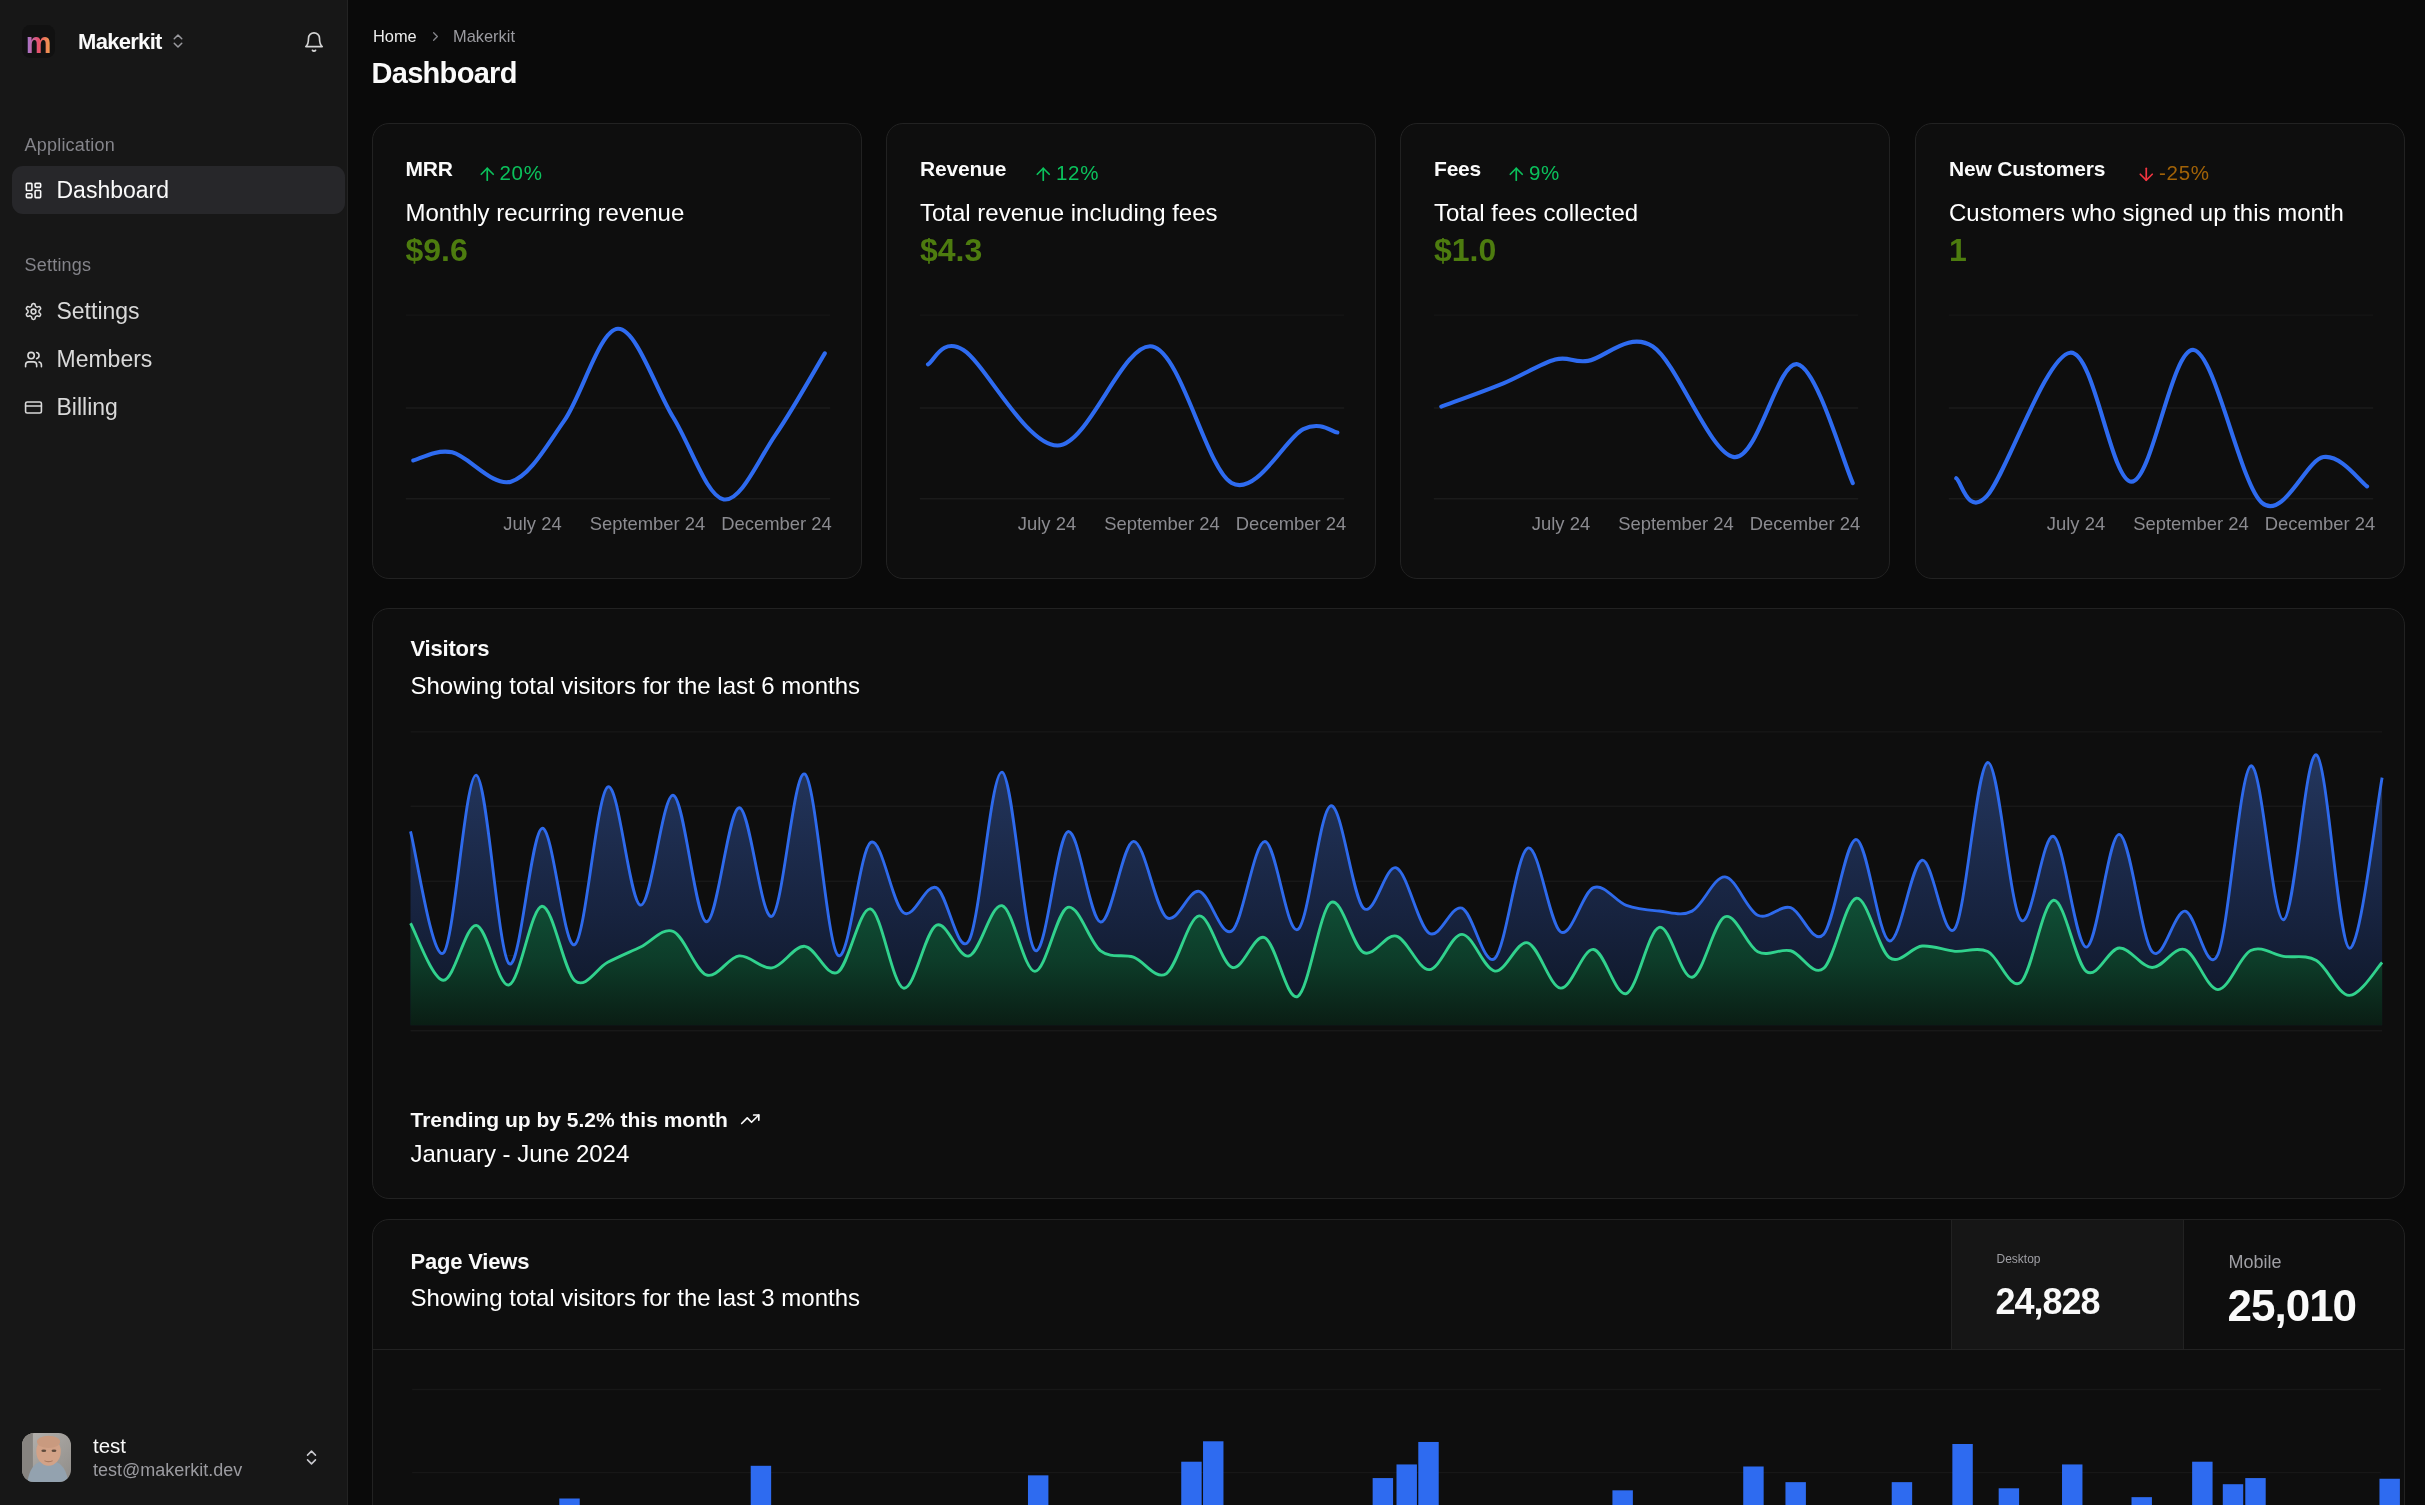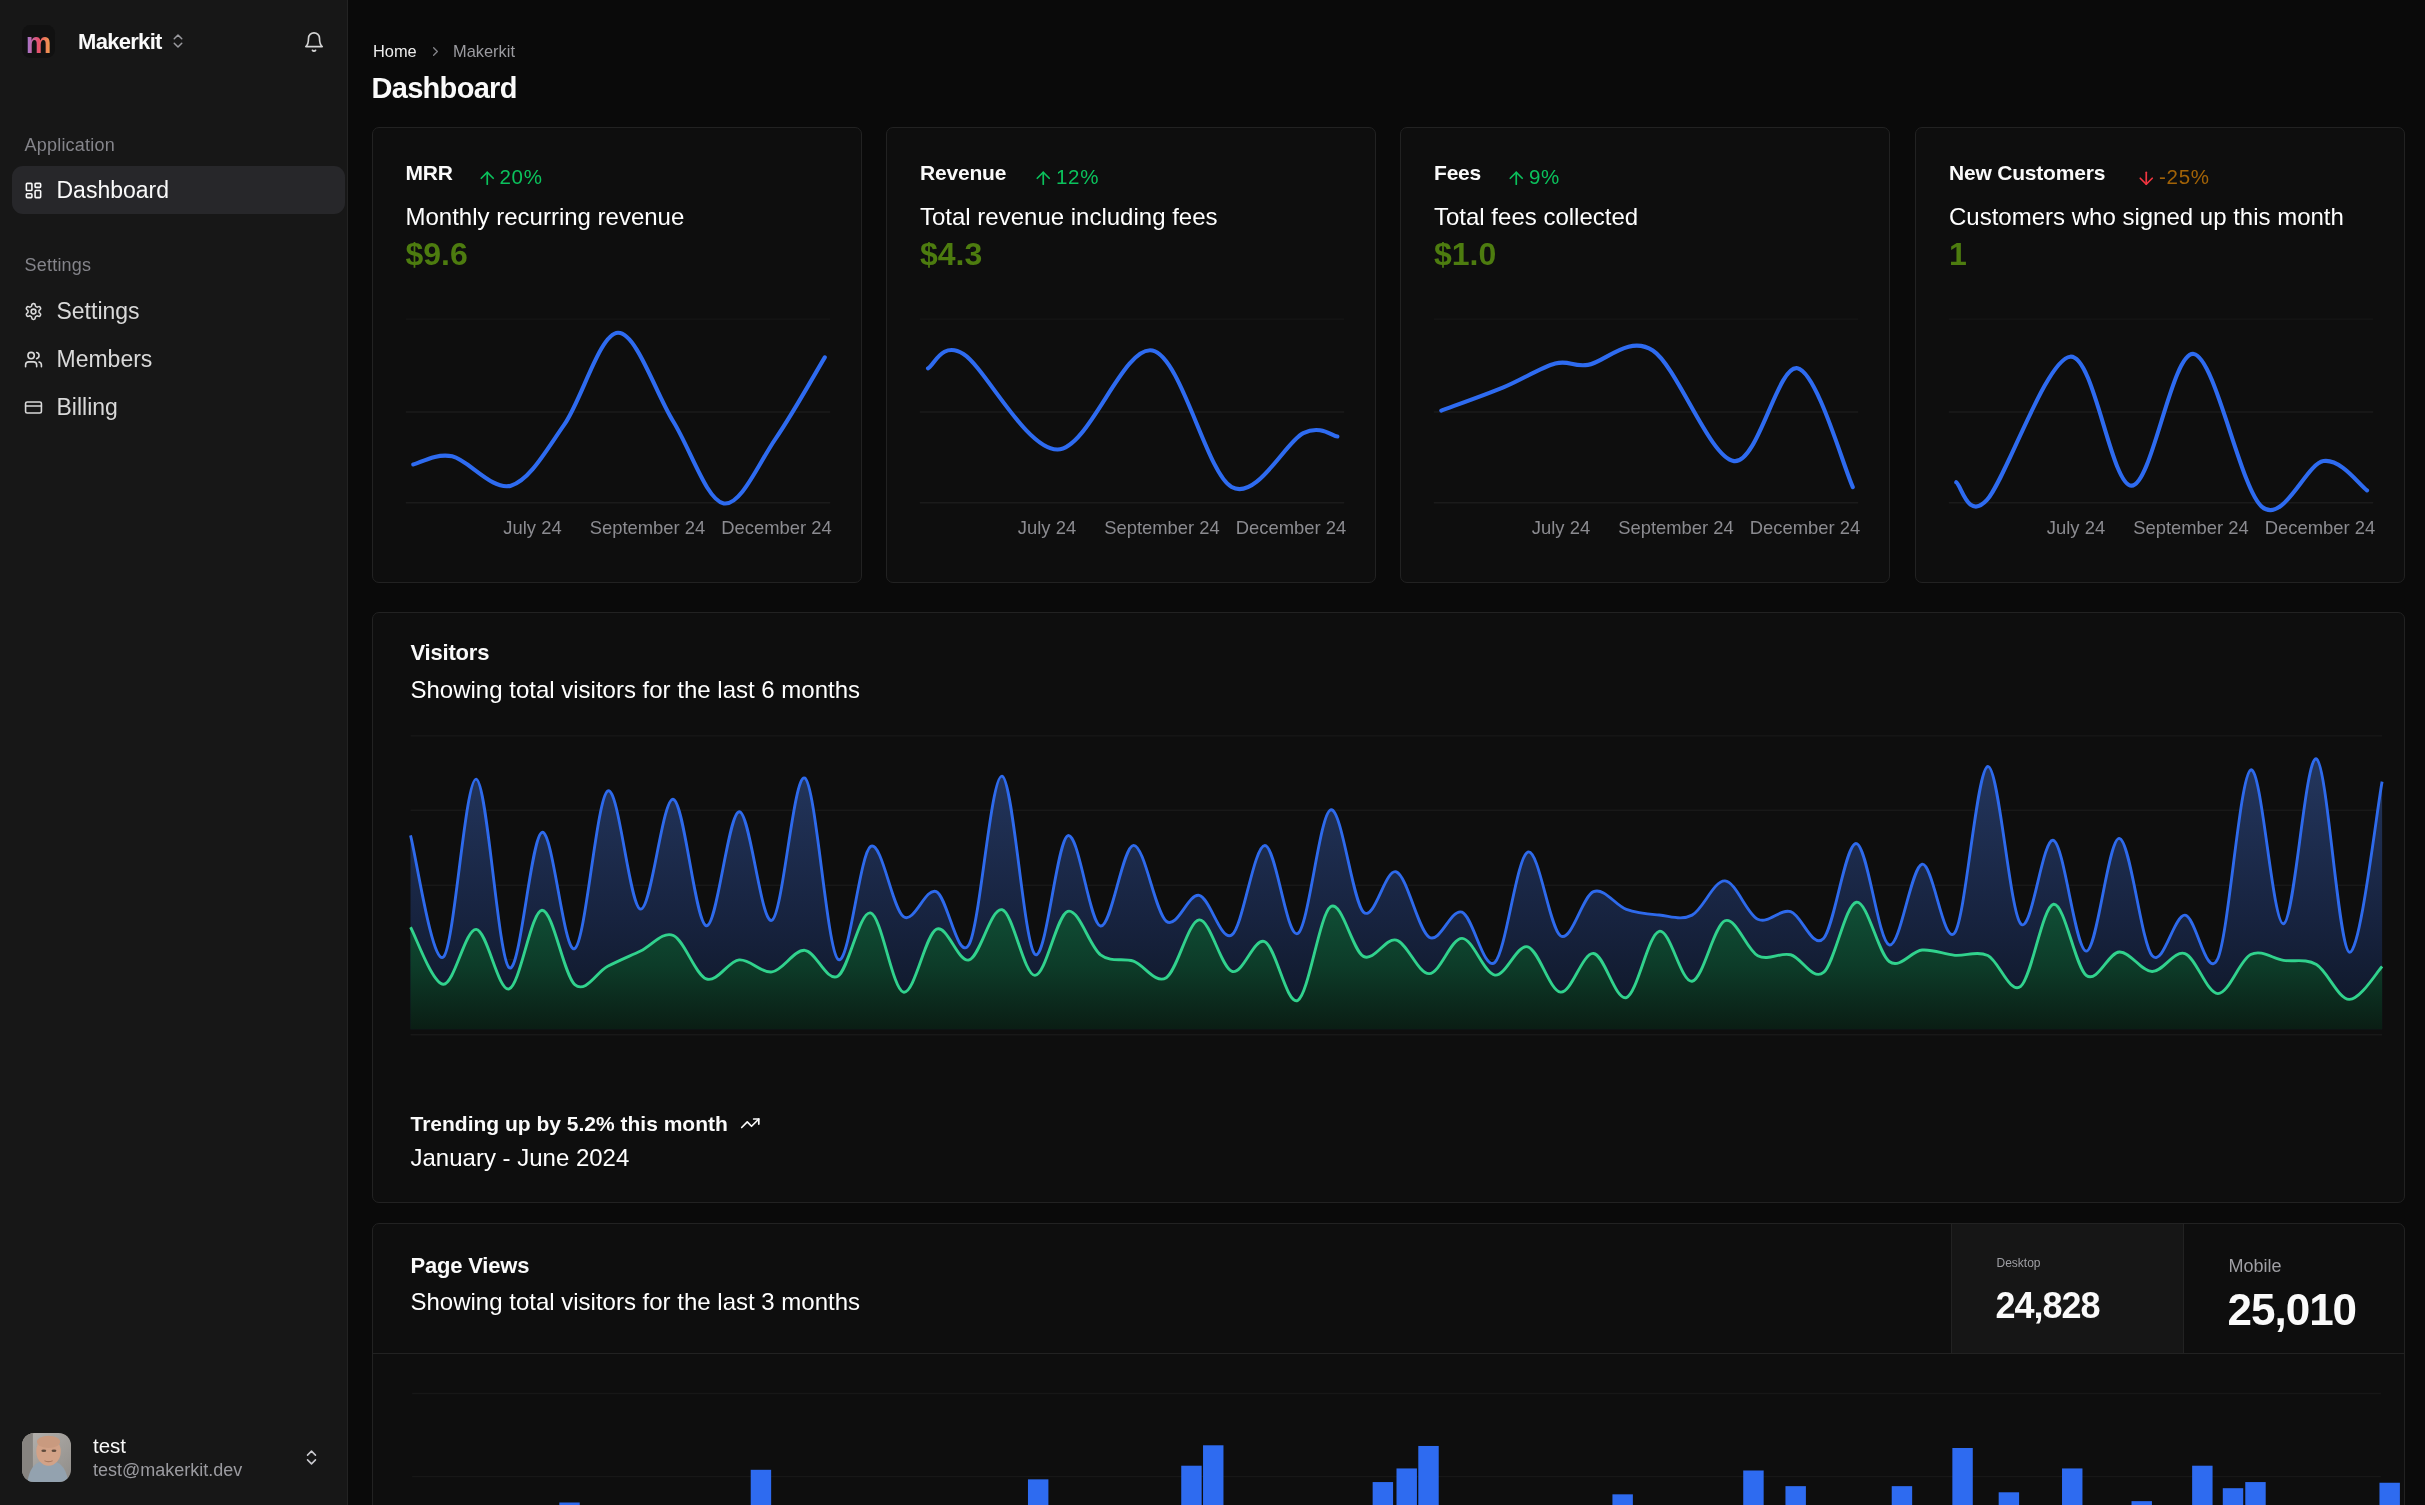--- a/index.html
+++ b/index.html
@@ -8,22 +8,22 @@
 .abs { position:absolute; }
 
 #sidebar { position:absolute; left:0; top:0; width:348px; height:1505px; background:#171717; border-right:1.4px solid #232323; }
 #logo { position:absolute; left:22px; top:24.6px; width:33px; height:33px; border-radius:8.2px; background:#111111; }
 #brand { position:absolute; left:78px; top:29px; font-size:22px; font-weight:700; color:#fafafa; letter-spacing:-0.7px; }
 .navlabel { position:absolute; left:24.6px; font-size:18px; color:#84848a; font-weight:500; letter-spacing:0.2px; }
 .navitem { position:absolute; left:11.6px; width:333px; height:48px; border-radius:11px; display:flex; align-items:center; gap:13.6px; padding-left:12.3px; font-size:23px; color:#d9d9d9; }
 .navitem.active { background:#27272a; color:#fafafa; }
 .navitem svg { flex:0 0 auto; }
 
-#main { position:absolute; left:349px; top:15px; width:2076px; height:1157px; background:#0a0a0a; }
-.card { position:absolute; background:#0e0e0e; border:1.4px solid #222222; border-radius:7px; }
+#main { position:absolute; left:349px; top:0; width:2076px; height:1157px; background:#0a0a0a; }
+.card { position:absolute; background:#0e0e0e; border:1.4px solid #222222; border-radius:17px;margin-top:11px; }
 .ctitle { position:absolute; font-size:21px; font-weight:700; color:#fafafa; letter-spacing:-0.2px; }
 .cbadge { position:absolute; font-size:20.5px; font-weight:400; letter-spacing:0.7px; }
 .cdesc { position:absolute; font-size:24px; color:#ffffff; }
 .cval { position:absolute; font-size:32px; font-weight:700; color:#4d7c0f; }
 .xlab { position:absolute; font-size:18.4px; color:#8b8b90; transform:translateX(-50%); white-space:nowrap; }
 .green { color:#0bc15c; }
 .red { color:#a16207; }
 </style>
 </head>
 <body>

